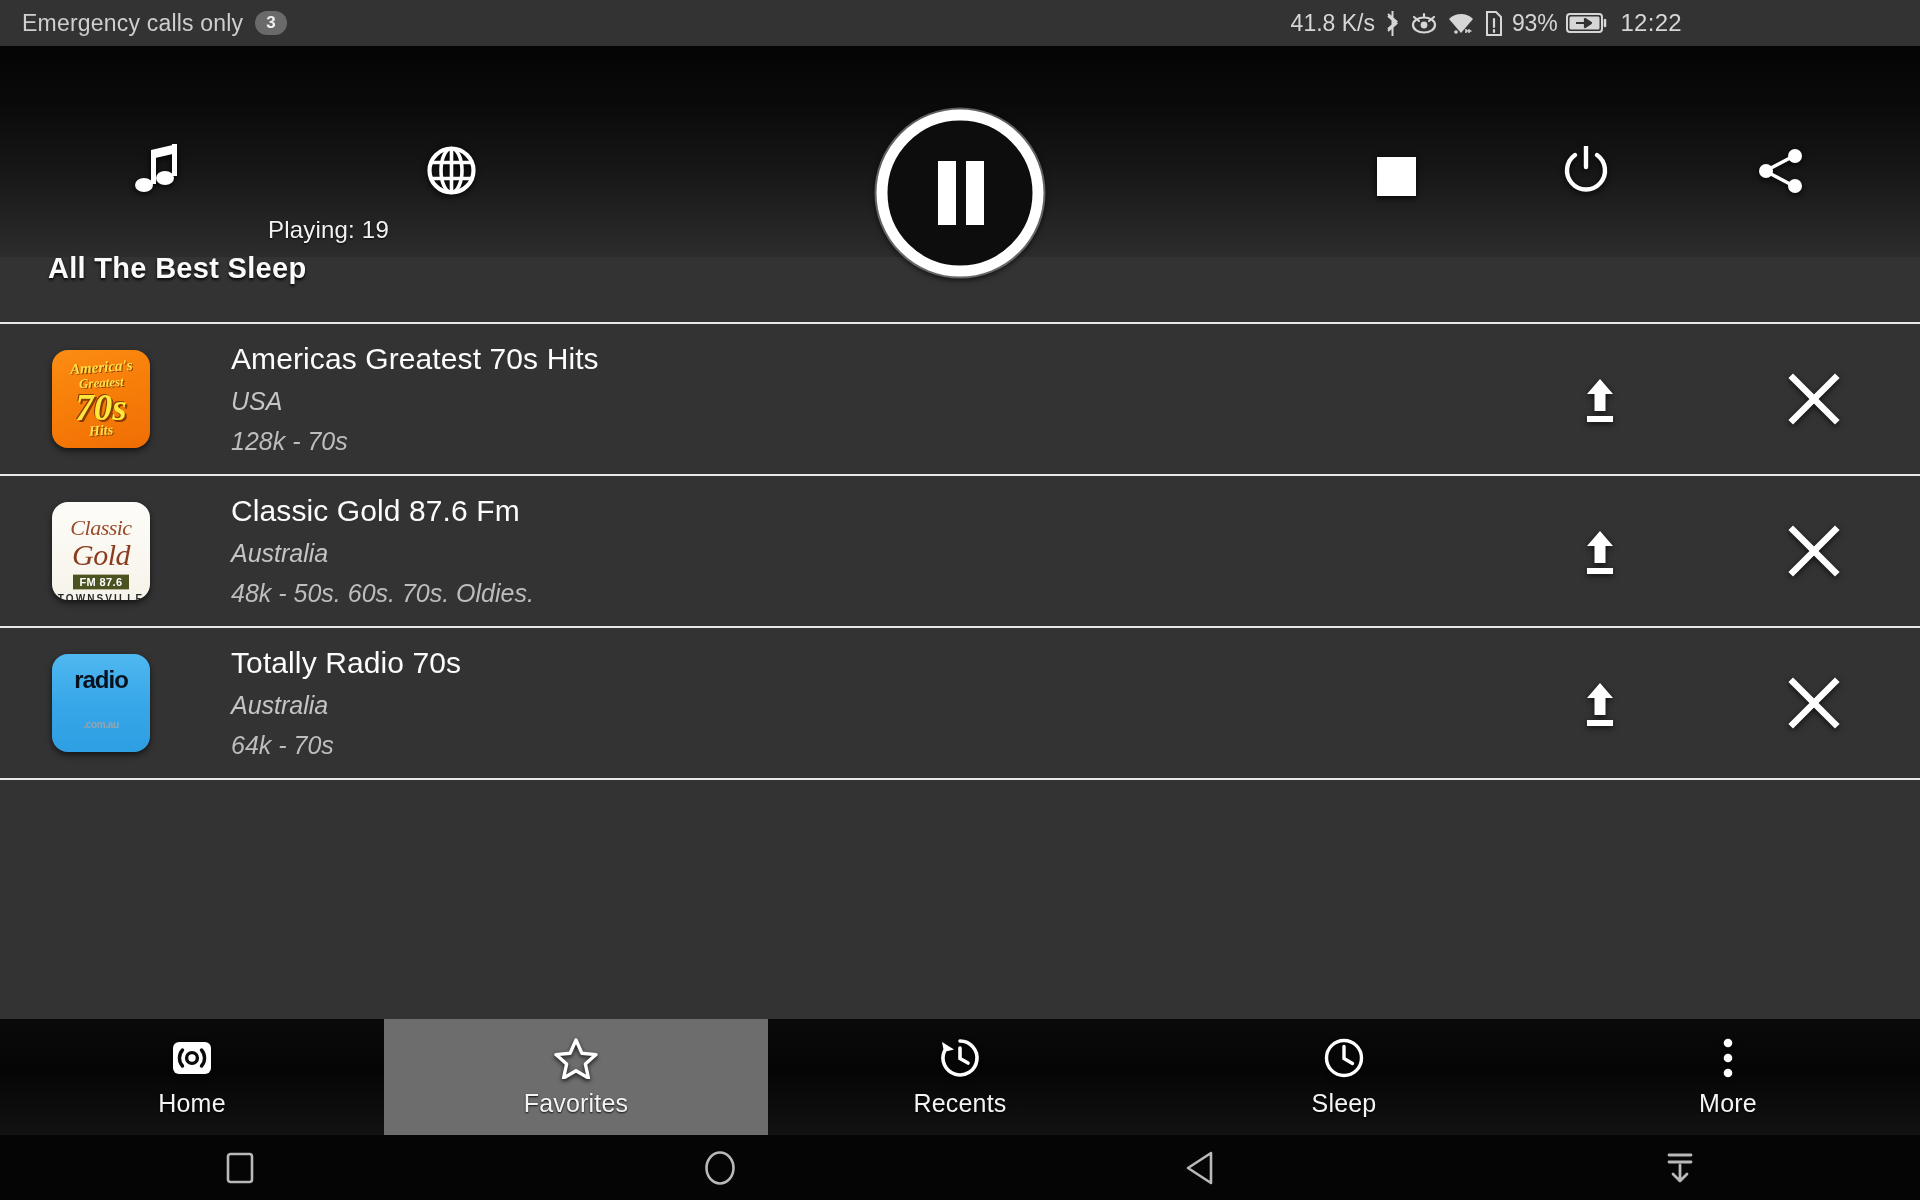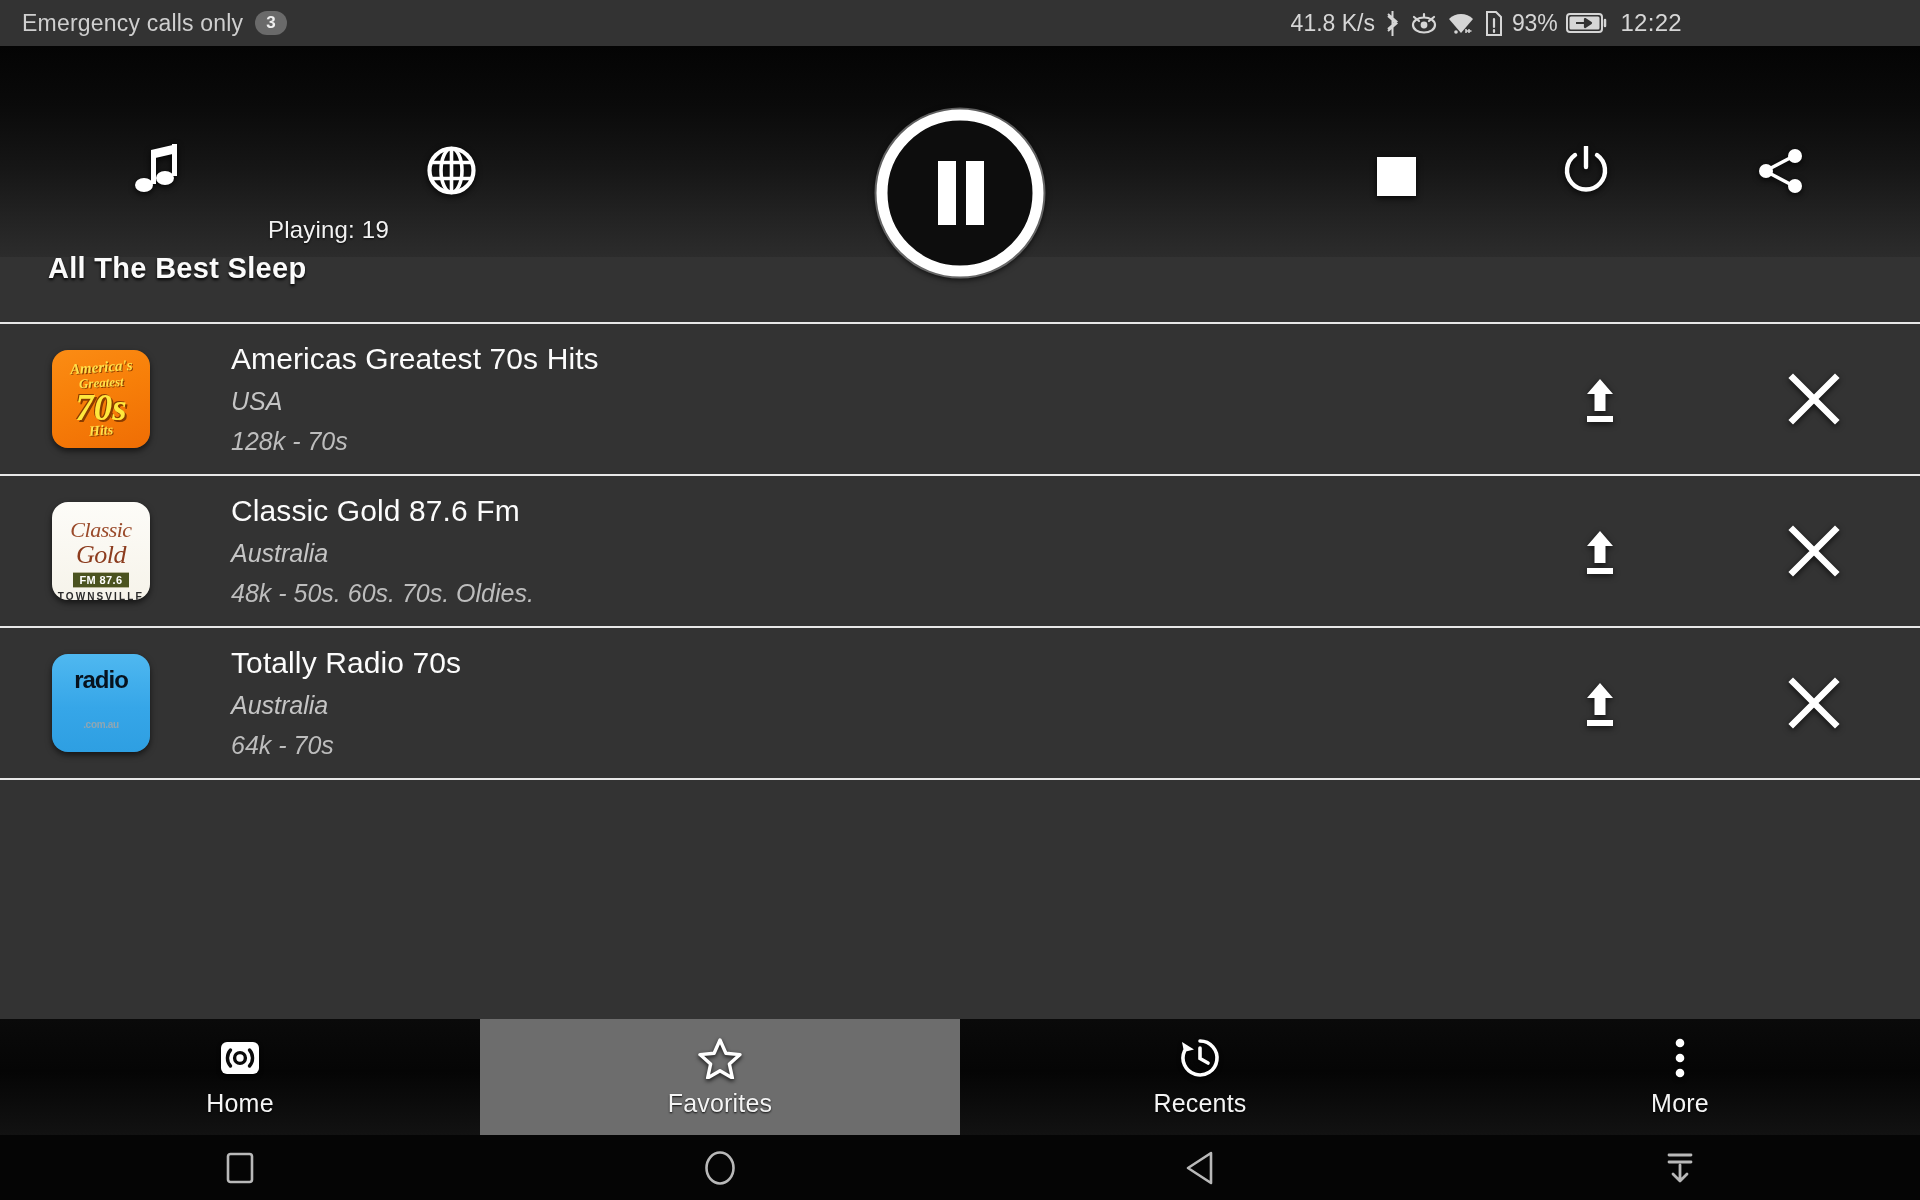--- a/index.html
+++ b/index.html
@@ -143,21 +143,21 @@
     width: 100%; height: 100%;
     background: linear-gradient(180deg,#fdfcf8 0%, #f6f3ea 100%);
     display: flex; flex-direction: column; align-items: center; justify-content: center;
     font-family: "Liberation Serif", serif; padding-top: 20px;
   }
   .lg-gold .g1 {
     color: #9a4a2a; font-size: 22px; font-style: italic; line-height: .95;
     letter-spacing: -.5px;
   }
   .lg-gold .g2 {
-    color: #8c3c1e; font-size: 26px; font-style: italic; line-height: 1;
+    color: #8c3c1e; font-size: 30px; font-style: italic; line-height: 1;
     letter-spacing: -.5px; margin-top: 1px;
   }
   .lg-gold .g3 {
     background: #4b5320; color: #fff; font-size: 11px; font-weight: bold;
     font-family: "Liberation Sans", sans-serif;
     padding: 1px 6px; margin-top: 4px; letter-spacing: .4px;
     border-top: 1px solid #b8b69a; border-bottom: 1px solid #b8b69a;
   }
   .lg-gold .g4 {
     color: #2a2a2a; font-size: 10px; font-weight: bold; letter-spacing: 2.1px;
@@ -443,20 +443,29 @@
       <span>
         <svg width="42" height="42" viewBox="0 0 42 42">
           <path d="M21 4 A17 17 0 1 1 5.5 14" fill="none" stroke="#fff" stroke-width="3.6" stroke-linecap="round"></path>
           <path d="M3 5 L5 15 L15 12.6 Z" fill="#fff"></path>
           <path d="M21 11 V21.5 L29 26" fill="none" stroke="#fff" stroke-width="3.6" stroke-linecap="round"></path>
         </svg>
       </span>
       <span class="tab-label">Recents</span>
     </div>
 
+    <div class="tab">
+      <span>
+        <svg width="42" height="42" viewBox="0 0 42 42">
+          <circle cx="21" cy="21" r="17.5" fill="none" stroke="#fff" stroke-width="3.4"></circle>
+          <path d="M21 9.5 V21.5 L29.5 26.5" fill="none" stroke="#fff" stroke-width="3.4" stroke-linecap="round"></path>
+        </svg>
+      </span>
+      <span class="tab-label">Sleep</span>
+    </div>
 
     <div class="tab">
       <span>
         <svg width="14" height="42" viewBox="0 0 14 42">
           <circle cx="7" cy="6" r="4.3" fill="#fff"></circle>
           <circle cx="7" cy="21" r="4.3" fill="#fff"></circle>
           <circle cx="7" cy="36" r="4.3" fill="#fff"></circle>
         </svg>
       </span>
       <span class="tab-label">More</span>

